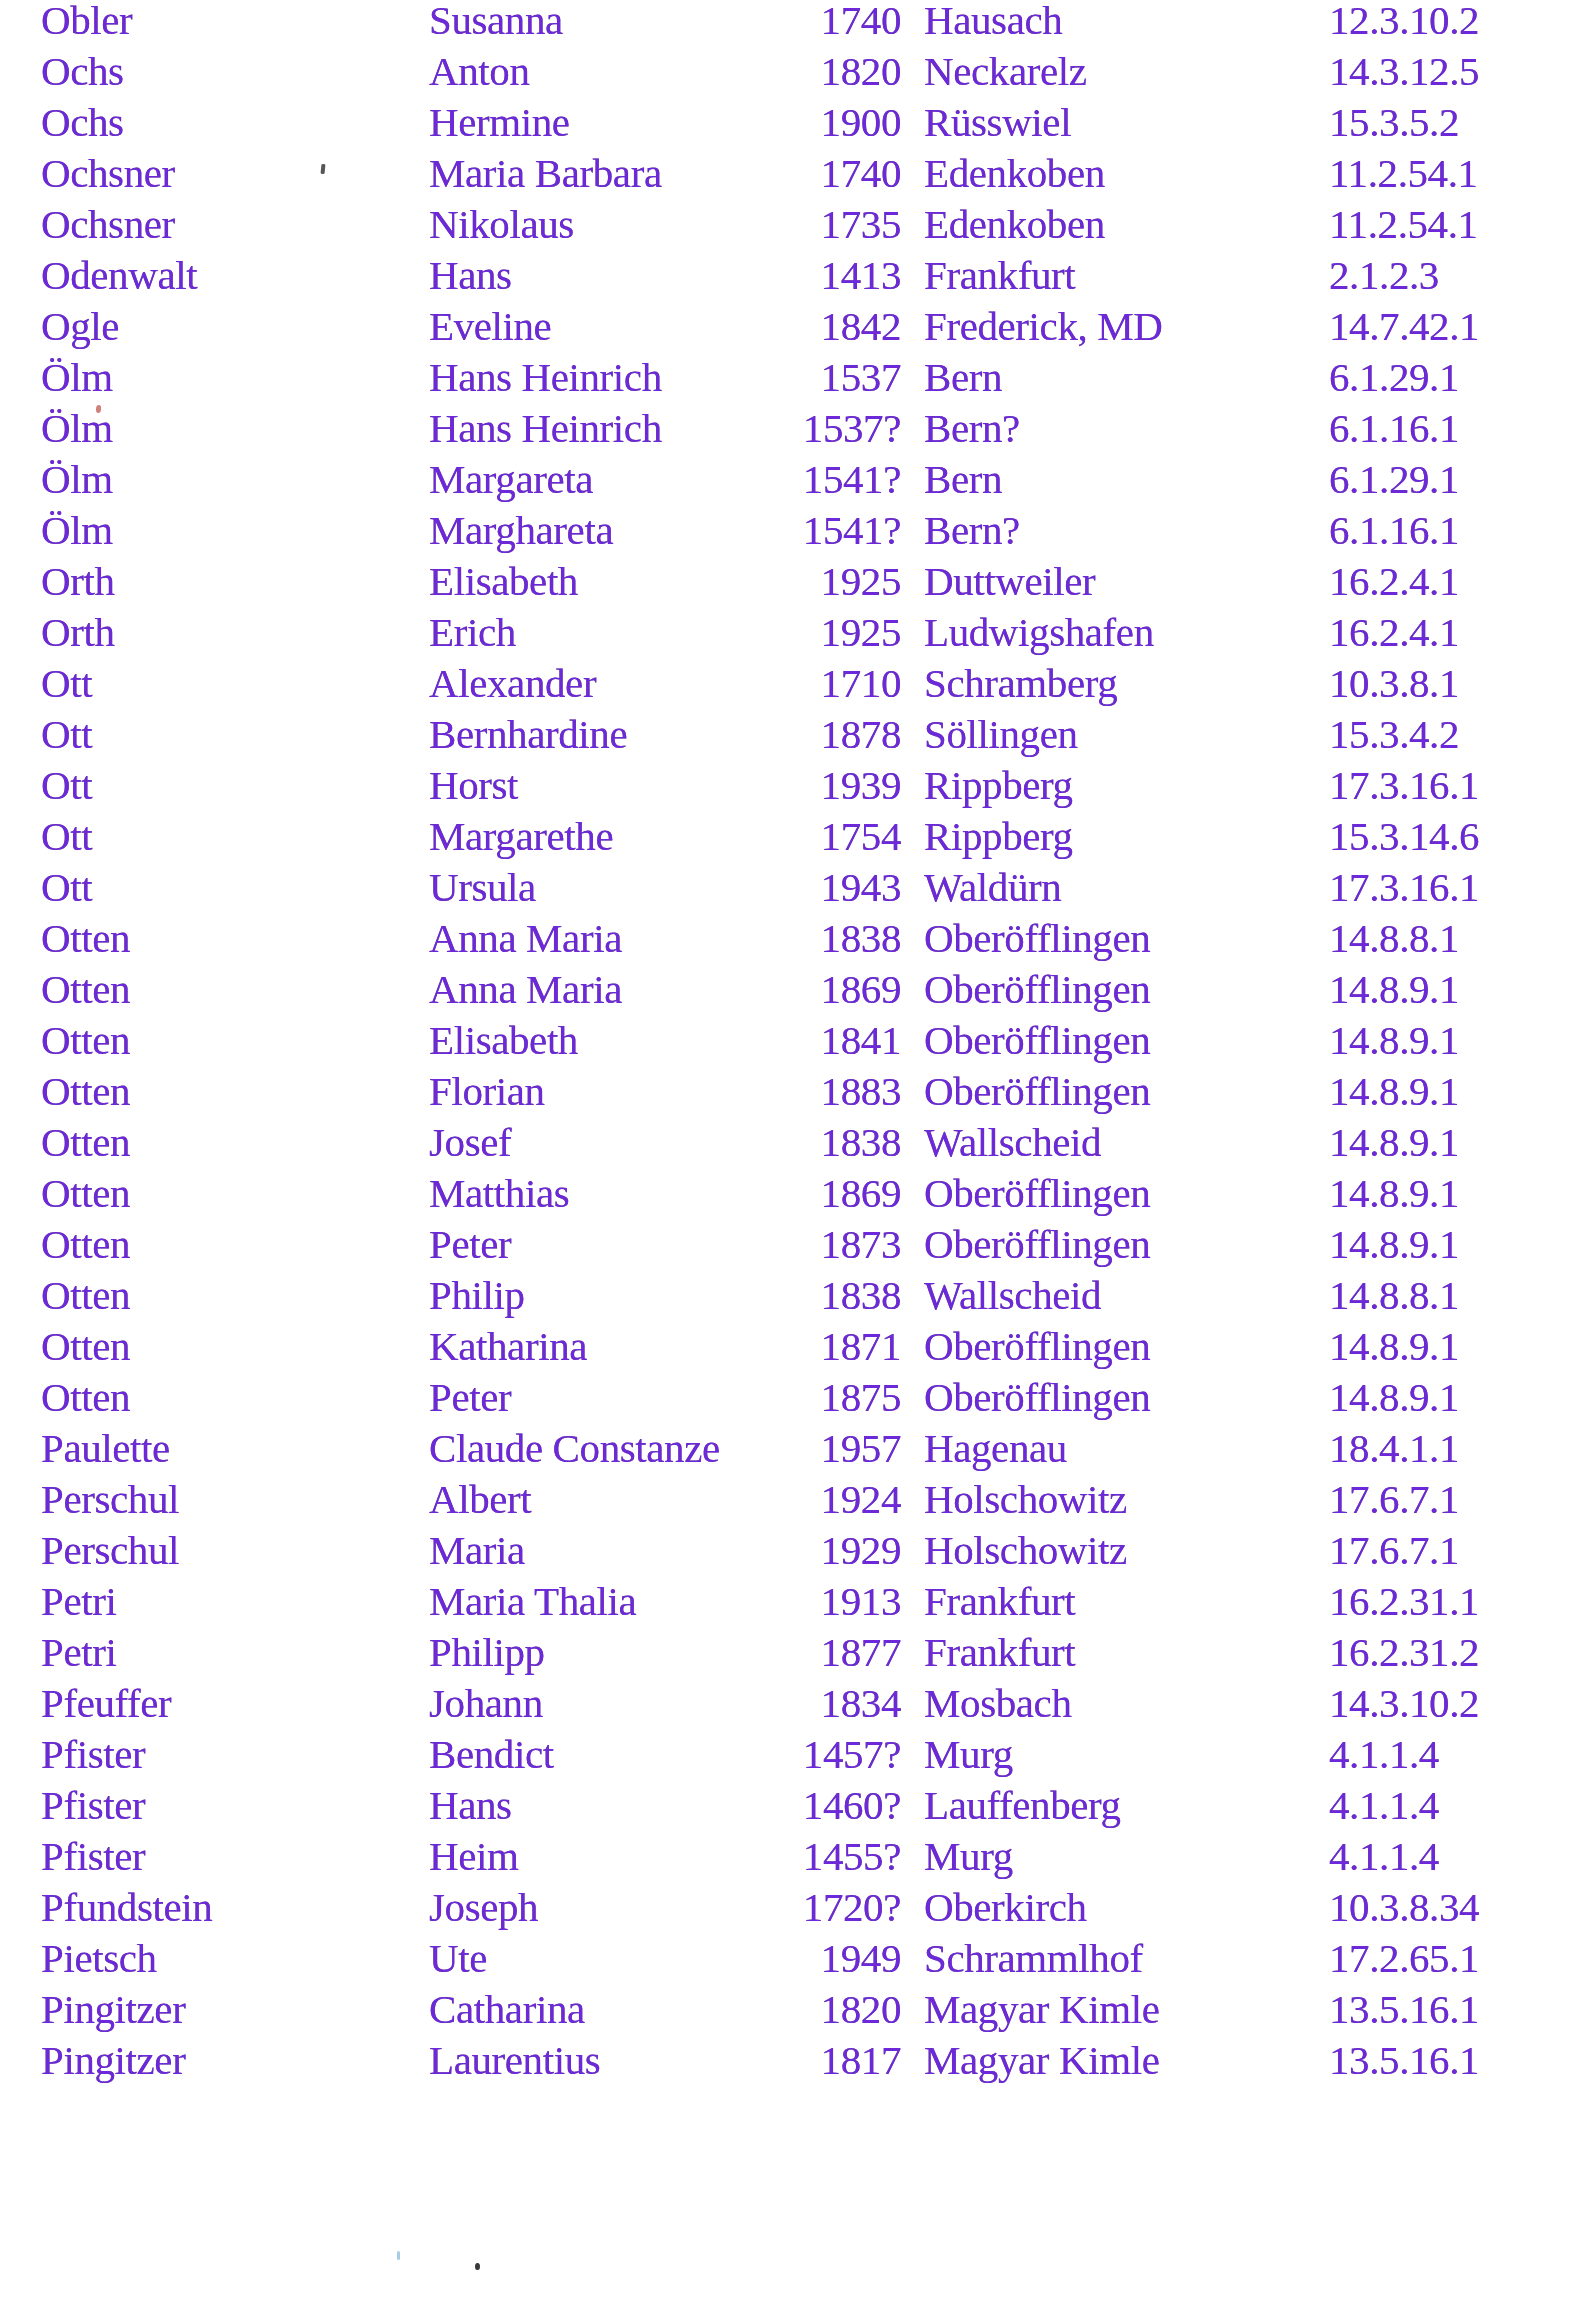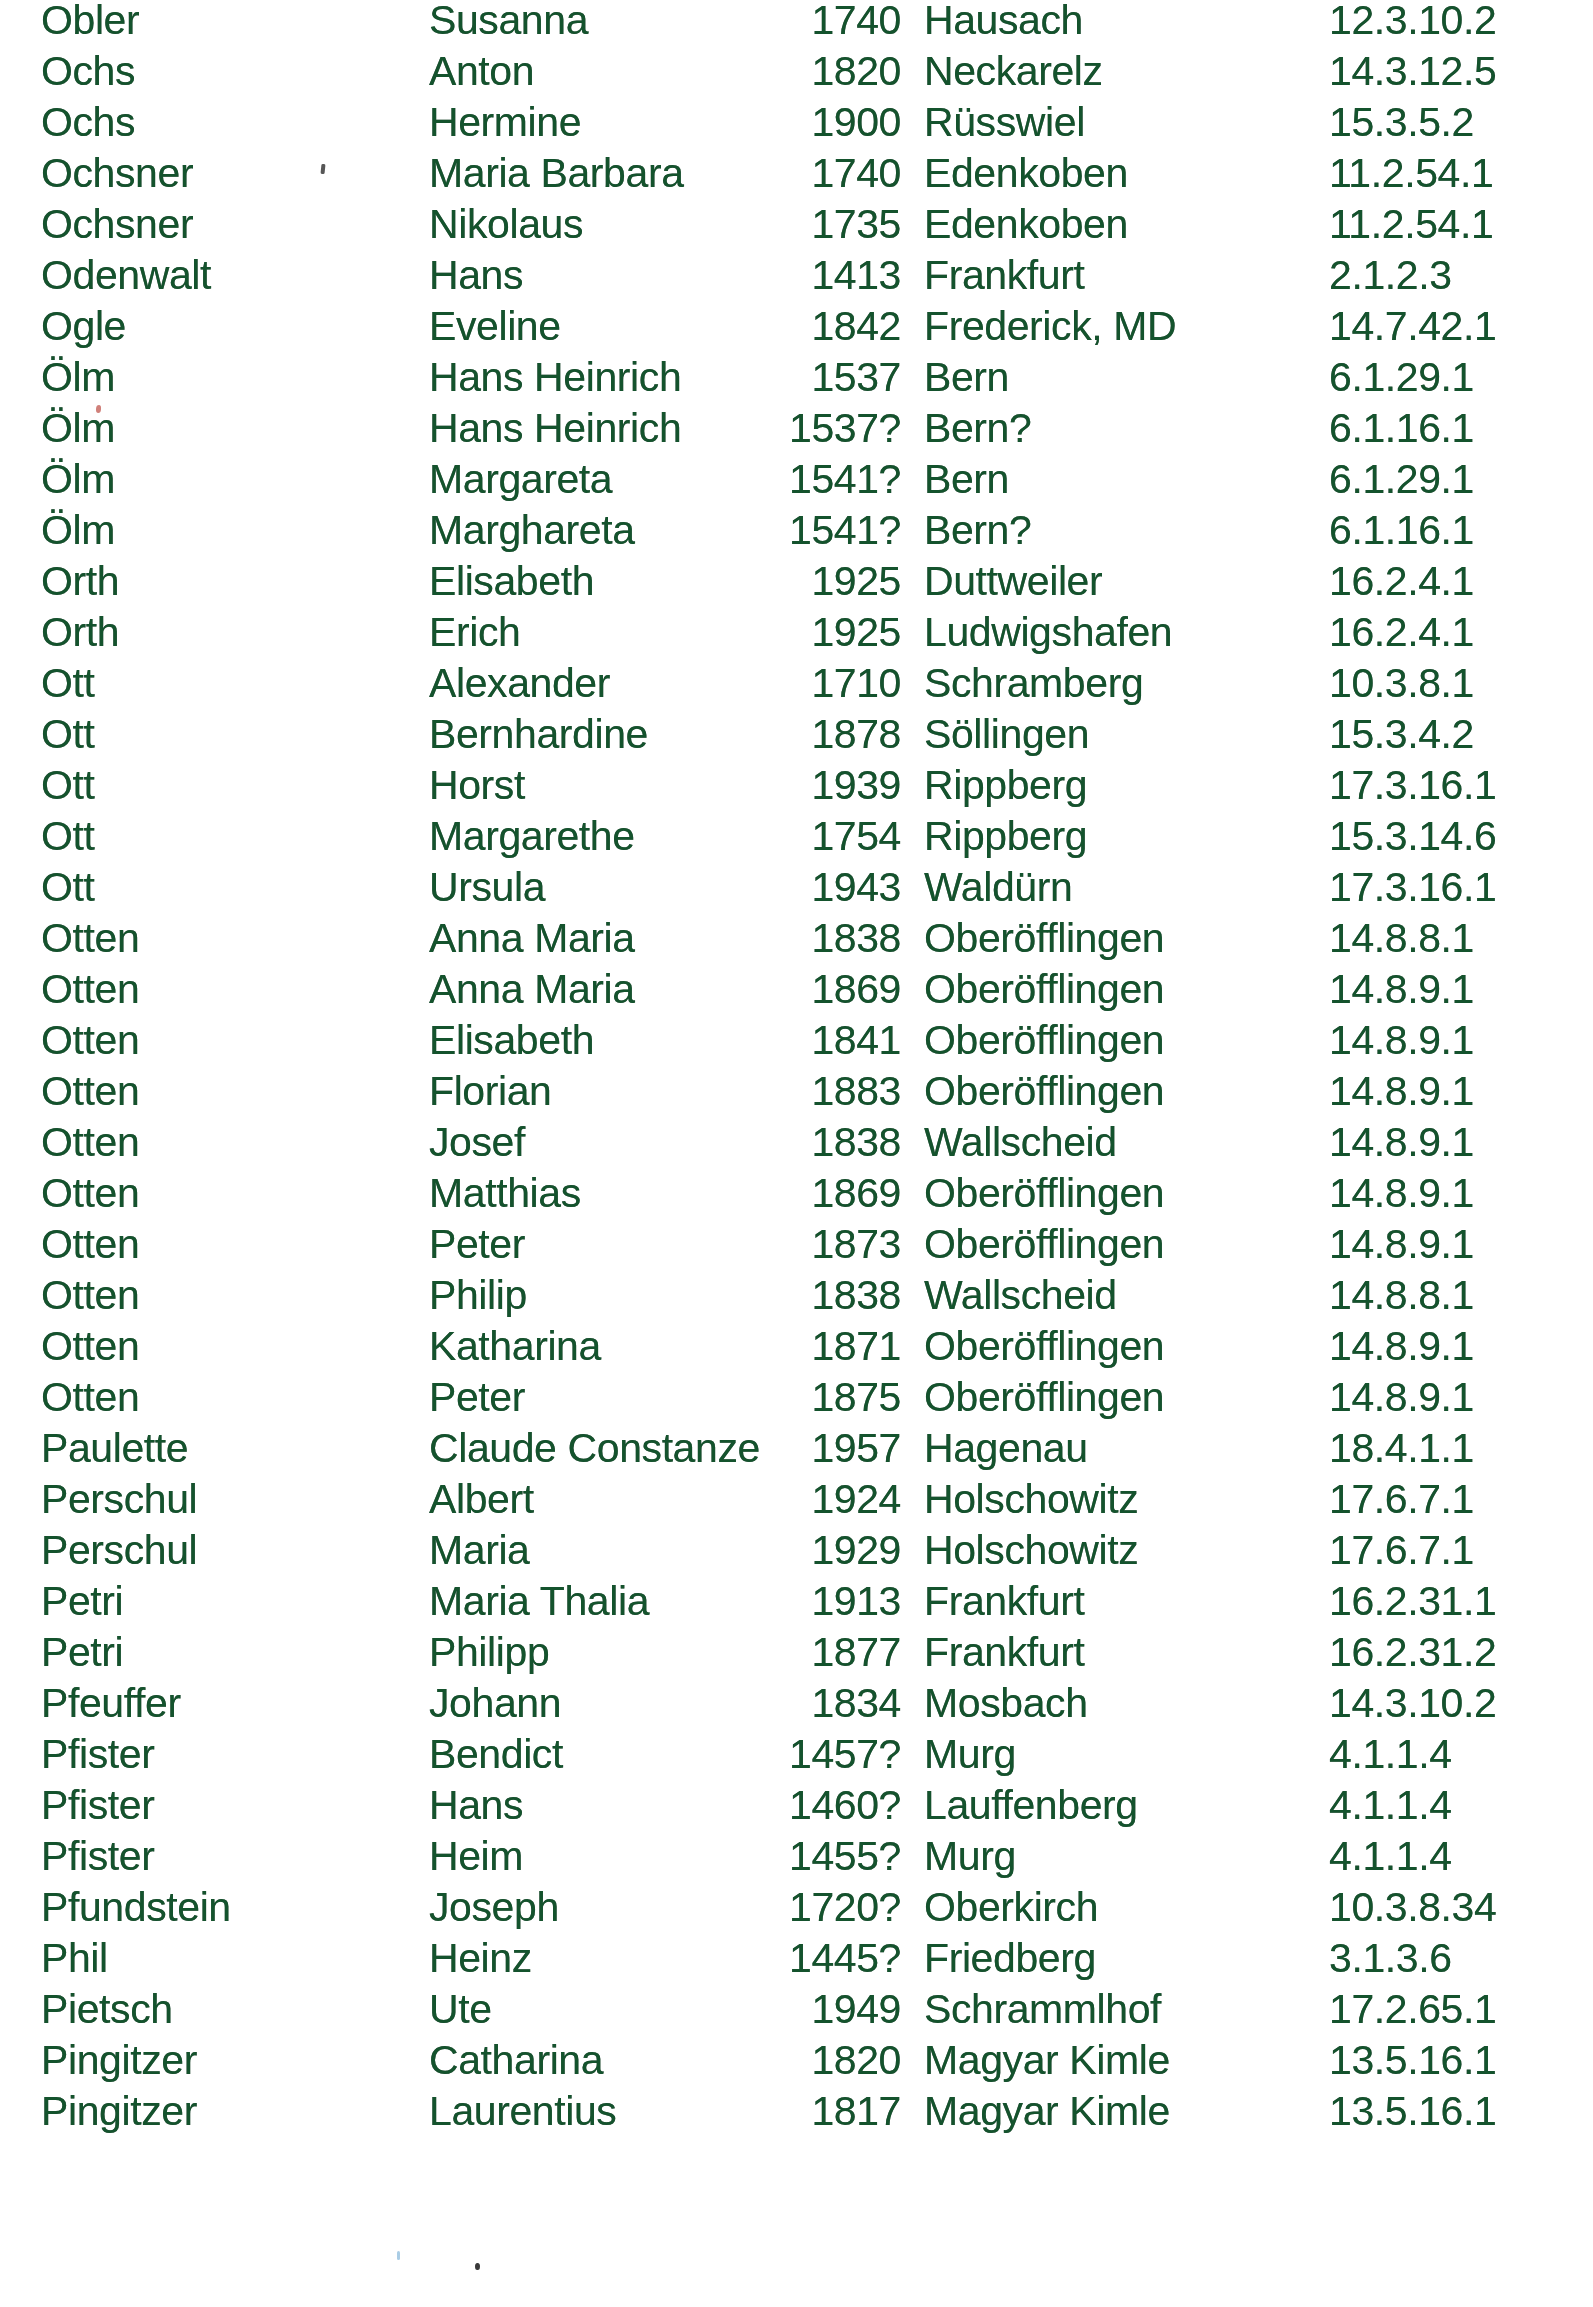--- a/index.html
+++ b/index.html
@@ -6,22 +6,22 @@
     margin: 0;
     padding: 0;
     background: #ffffff;
   }
   .page {
     position: relative;
     width: 1593px;
     height: 2307px;
     background: #ffffff;
     overflow: hidden;
-    font-family: Liberation Sans, sans-serif;
-    color: #14532d;
+    font-family: Liberation Serif, serif;
+    color: #6d28d9;
   }
   .rows {
     position: absolute;
     top: -5.4px;
     left: 0;
     right: 0;
   }
   .row {
     position: relative;
     height: 51px;
@@ -353,27 +353,20 @@
   </div>
 
   <div class="row">
     <span class="cell c-surname">Pfundstein</span>
     <span class="cell c-given">Joseph</span>
     <span class="cell c-year">1720?</span>
     <span class="cell c-place">Oberkirch</span>
     <span class="cell c-reference">10.3.8.34</span>
   </div>
 
-  <div class="row">
-    <span class="cell c-surname">Phil</span>
-    <span class="cell c-given">Heinz</span>
-    <span class="cell c-year">1445?</span>
-    <span class="cell c-place">Friedberg</span>
-    <span class="cell c-reference">3.1.3.6</span>
-  </div>
 
   <div class="row">
     <span class="cell c-surname">Pietsch</span>
     <span class="cell c-given">Ute</span>
     <span class="cell c-year">1949</span>
     <span class="cell c-place">Schrammlhof</span>
     <span class="cell c-reference">17.2.65.1</span>
   </div>
 
   <div class="row">

